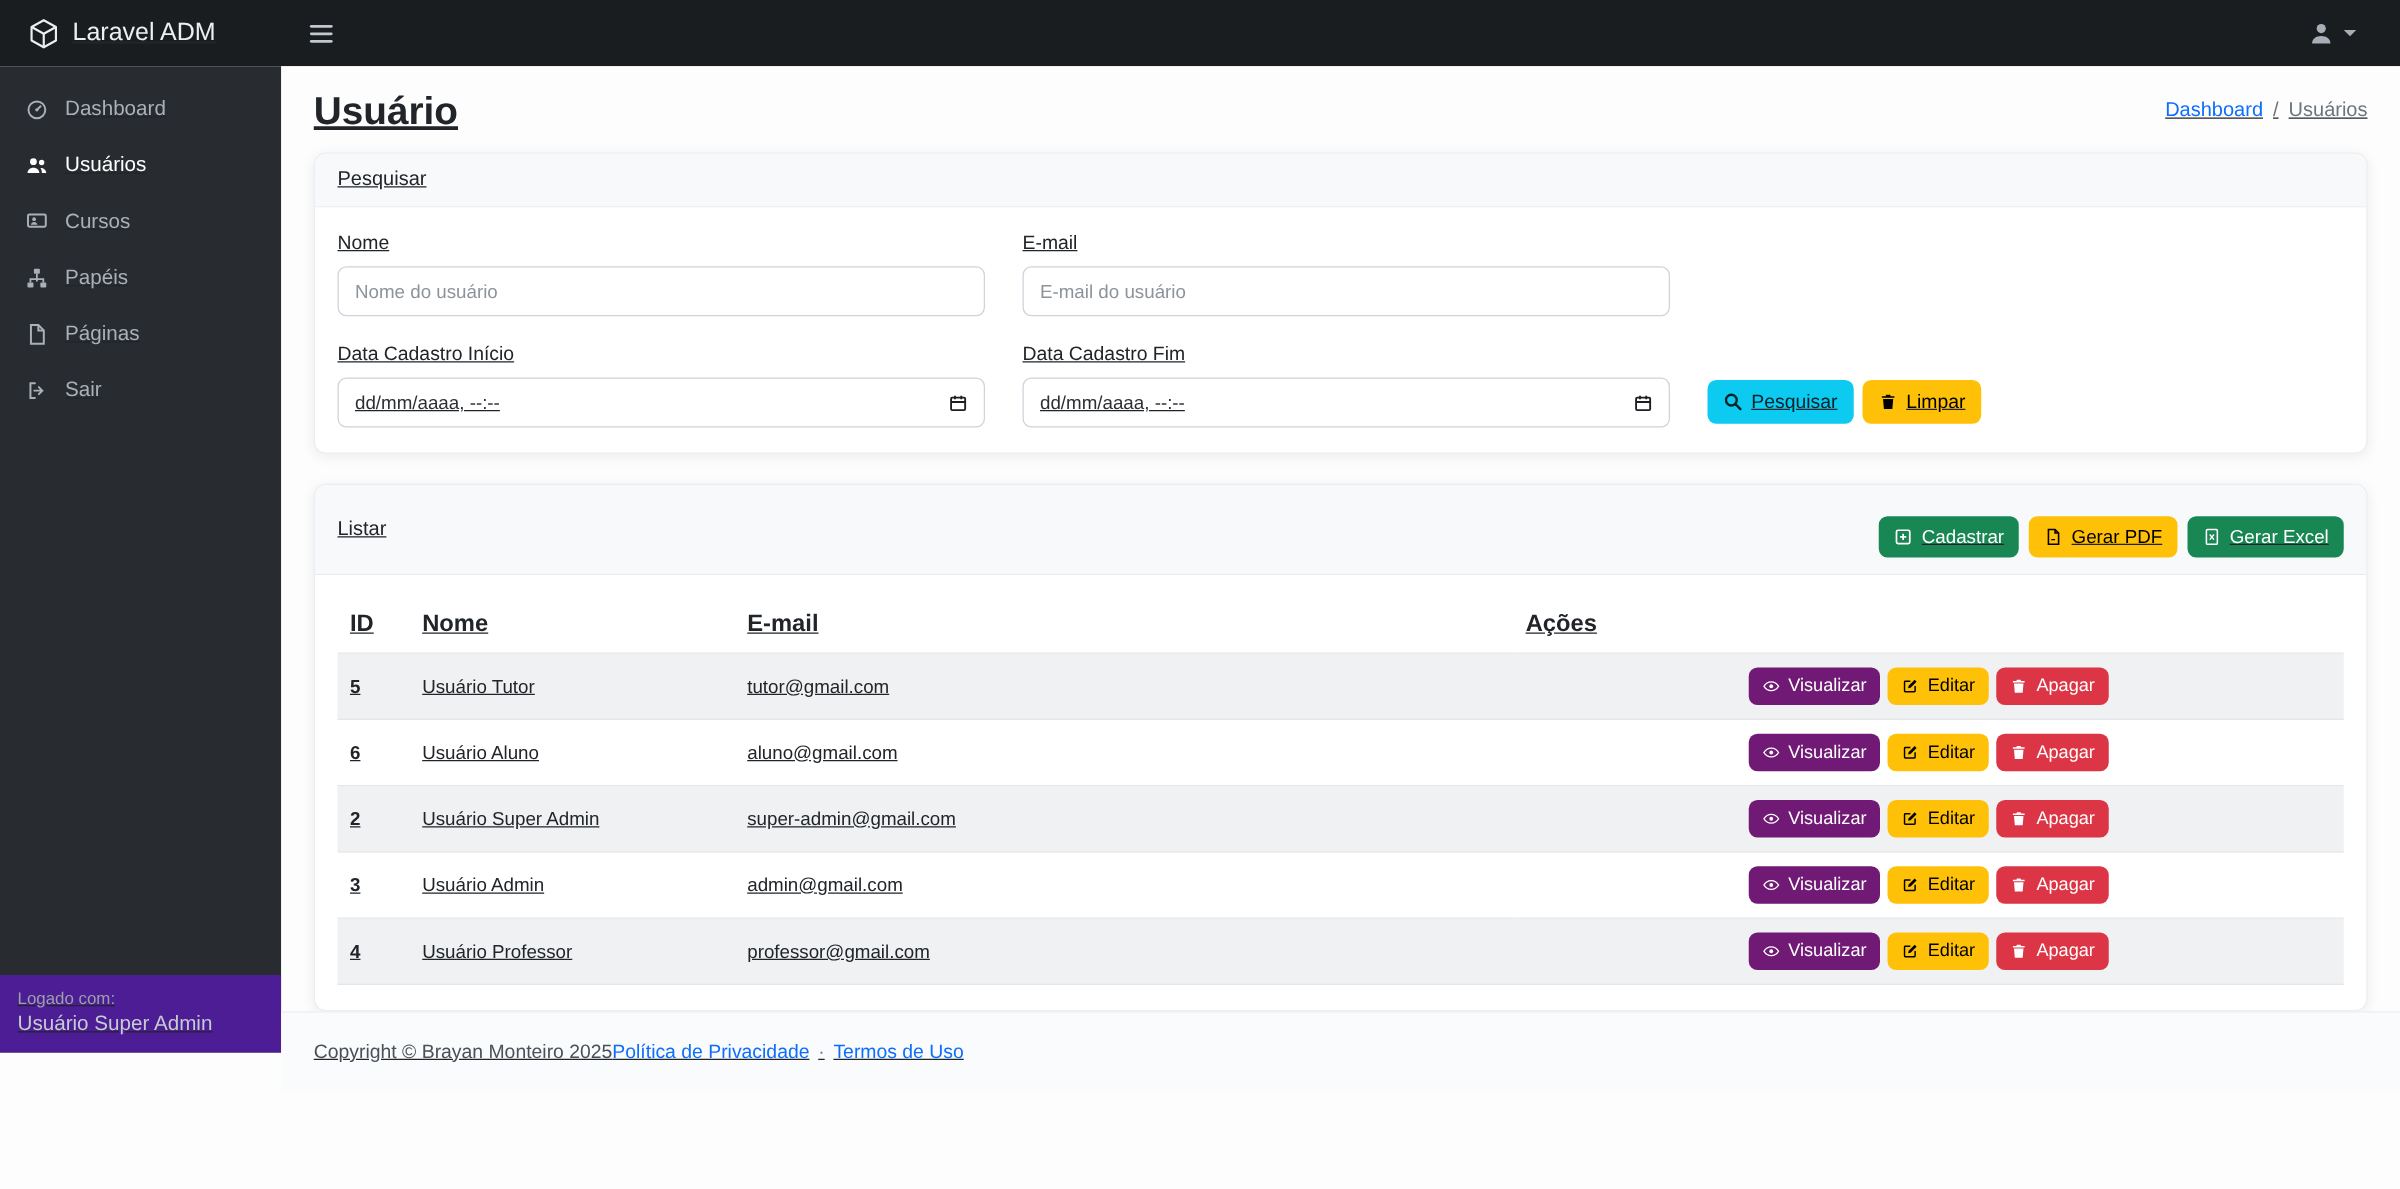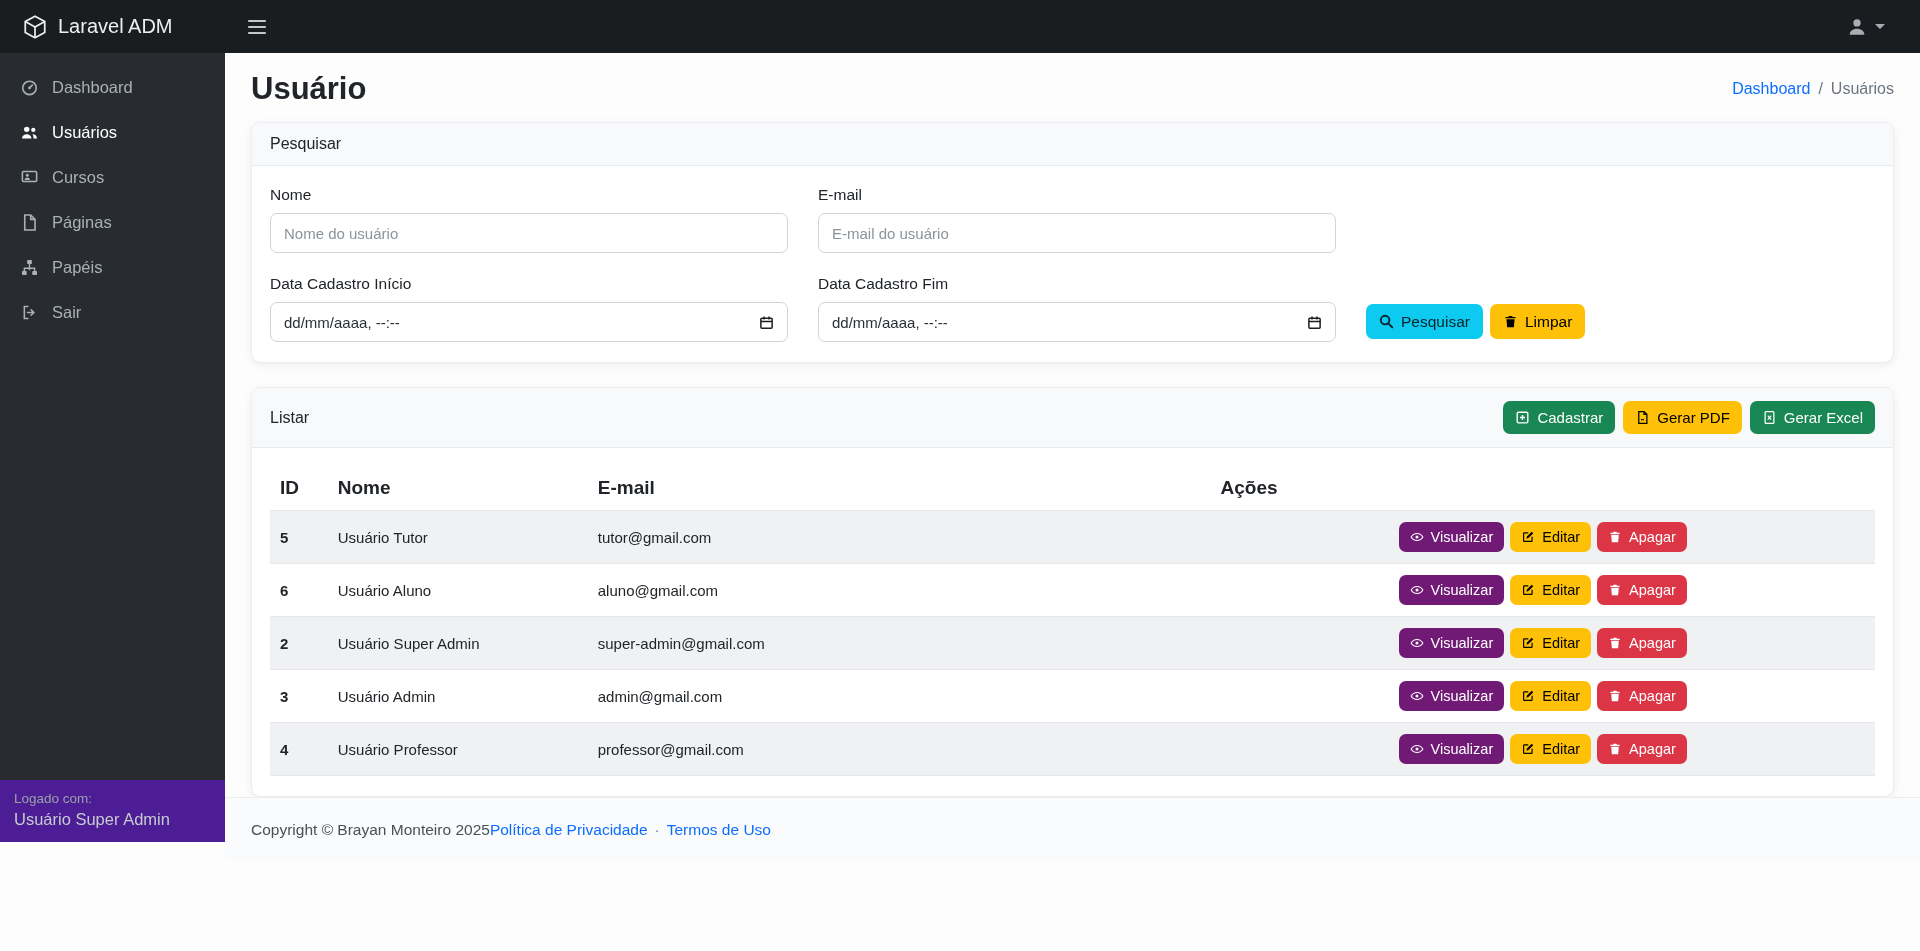--- a/index.html
+++ b/index.html
@@ -1,21 +1,21 @@
 <!DOCTYPE html>
 <html lang="pt-br"><head>
 <meta charset="utf-8">
 <style>
   * { box-sizing: border-box; margin: 0; padding: 0; }
   html,body { width:1920px; height:951px; }
   body {
     font-family: "Liberation Sans", "DejaVu Sans", sans-serif;
     background:#fdfdfe; color:#212529; overflow:hidden;
   }
-  .app { display:flex; flex-direction:column; width:1920px; height:842px; }
+  .app { display:flex; flex-direction:column; width:1920px; height:842px;text-decoration:underline; }
 
   
   .navbar {
     height:53px; background:#1a1d20; display:flex; align-items:center;
     flex:0 0 53px; padding:0 35px 0 0;
   }
   .brand {
     width:225px; display:flex; align-items:center; gap:10px;
     padding-left:22px; color:#eceef0; font-size:20px; cursor:pointer;
   }
@@ -97,21 +97,21 @@
   .btn-info    { background:#0dcaf0; color:#06232b; }
   .btn-warning { background:#ffc107; color:#000000;justify-content:flex-end; }
   .btn-success { background:#198754; color:#ffffff; }
   .btn-primary { background:#701a75; color:#ffffff; }
   .btn-danger  { background:#dc3545; color:#ffffff; }
   .search-actions { display:flex; gap:7px; padding-bottom:3px; }
   .search-actions .btn { height:35px; padding:0 13px; font-size:15.5px; }
 
   .list-card { margin-top:24px; }
   .list-card .card-header { justify-content:space-between; padding:13px 18px; }
-  .header-actions { display:flex; gap:8px; }
+  .header-actions { display:flex; gap:8px;margin-top:12px; }
   .header-actions .btn { height:33px; padding:0 12px; font-size:15px; }
 
   table.users { width:100%; border-collapse:collapse; }
   table.users th {
     text-align:left; font-size:19px; font-weight:bold; color:#212529;
     padding:9px 10px 11px 10px;
   }
   table.users th.col-id { width:3.6%; }
   table.users th.col-nome { width:16.2%; }
   table.users th.col-email { width:38.8%; }
@@ -192,33 +192,33 @@
         <div class="side-item">
           <svg viewBox="0 0 24 24">
             <rect x="3" y="4.5" width="18" height="12.5" rx="1.5" fill="none" stroke="currentColor" stroke-width="2"></rect>
             <circle cx="9.2" cy="9.3" r="1.9" fill="currentColor"></circle>
             <path d="M5.8 15c.4-1.9 1.8-3 3.4-3s3 1.1 3.4 3z" fill="currentColor"></path>
           </svg>
           <span>Cursos</span>
         </div>
         <div class="side-item">
           <svg viewBox="0 0 24 24">
-            <path d="M6 2.5h7.5L19 8v13.5H6z" fill="none" stroke="currentColor" stroke-width="2"></path>
-            <path d="M13.5 2.5V8H19" fill="none" stroke="currentColor" stroke-width="2"></path>
-          </svg>
-          <span>Páginas</span>
-        </div>
-        <div class="side-item">
-          <svg viewBox="0 0 24 24">
             <rect x="9" y="2.5" width="6" height="5" rx="1" fill="currentColor"></rect>
             <rect x="2.5" y="16.5" width="6" height="5" rx="1" fill="currentColor"></rect>
             <rect x="15.5" y="16.5" width="6" height="5" rx="1" fill="currentColor"></rect>
             <path d="M12 7.5v4M5.5 16.5V13h13v3.5M12 11.5v4" stroke="currentColor" stroke-width="1.8" fill="none"></path>
           </svg>
           <span>Papéis</span>
+        </div>
+        <div class="side-item">
+          <svg viewBox="0 0 24 24">
+            <path d="M6 2.5h7.5L19 8v13.5H6z" fill="none" stroke="currentColor" stroke-width="2"></path>
+            <path d="M13.5 2.5V8H19" fill="none" stroke="currentColor" stroke-width="2"></path>
+          </svg>
+          <span>Páginas</span>
         </div>
         <div class="side-item">
           <svg viewBox="0 0 24 24" fill="none" stroke="currentColor" stroke-width="2" stroke-linecap="round">
             <path d="M10 4.5H5.5v15H10"></path>
             <path d="M14 8.5l3.5 3.5-3.5 3.5M9.5 12h8"></path>
           </svg>
           <span>Sair</span>
         </div>
       </nav>
       <div class="sidebar-footer">

